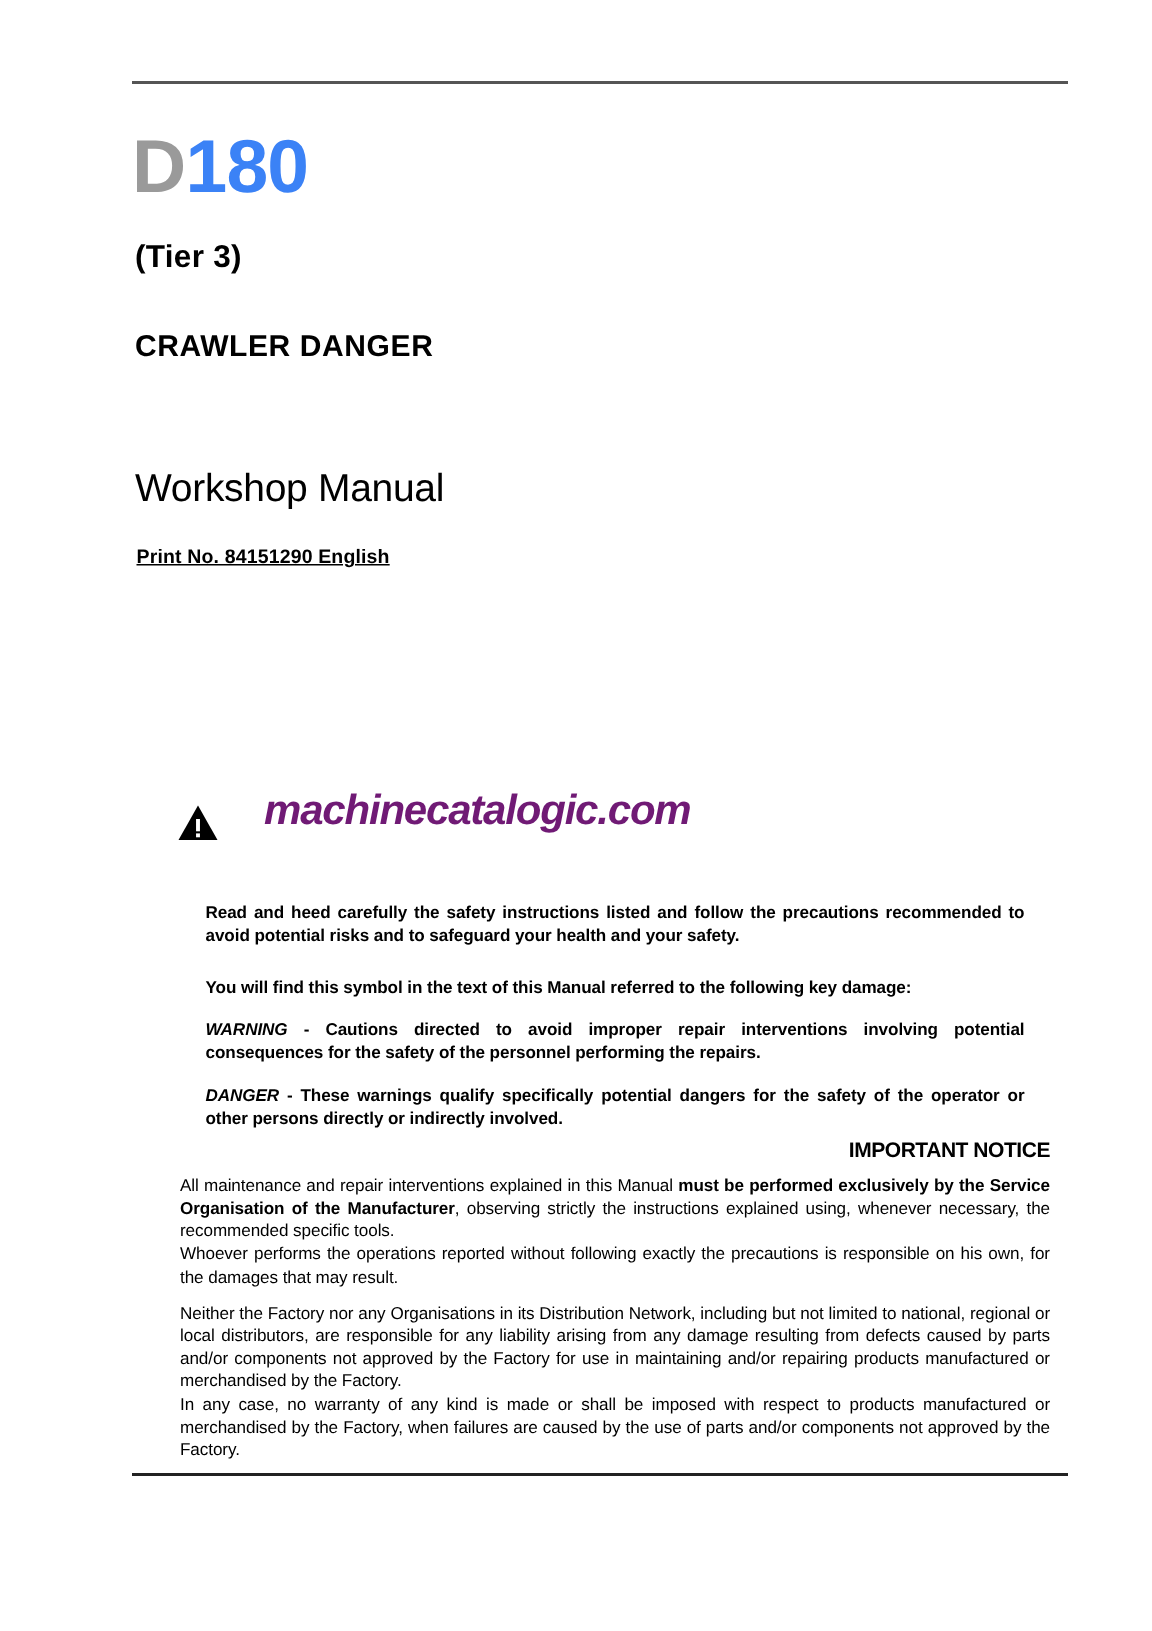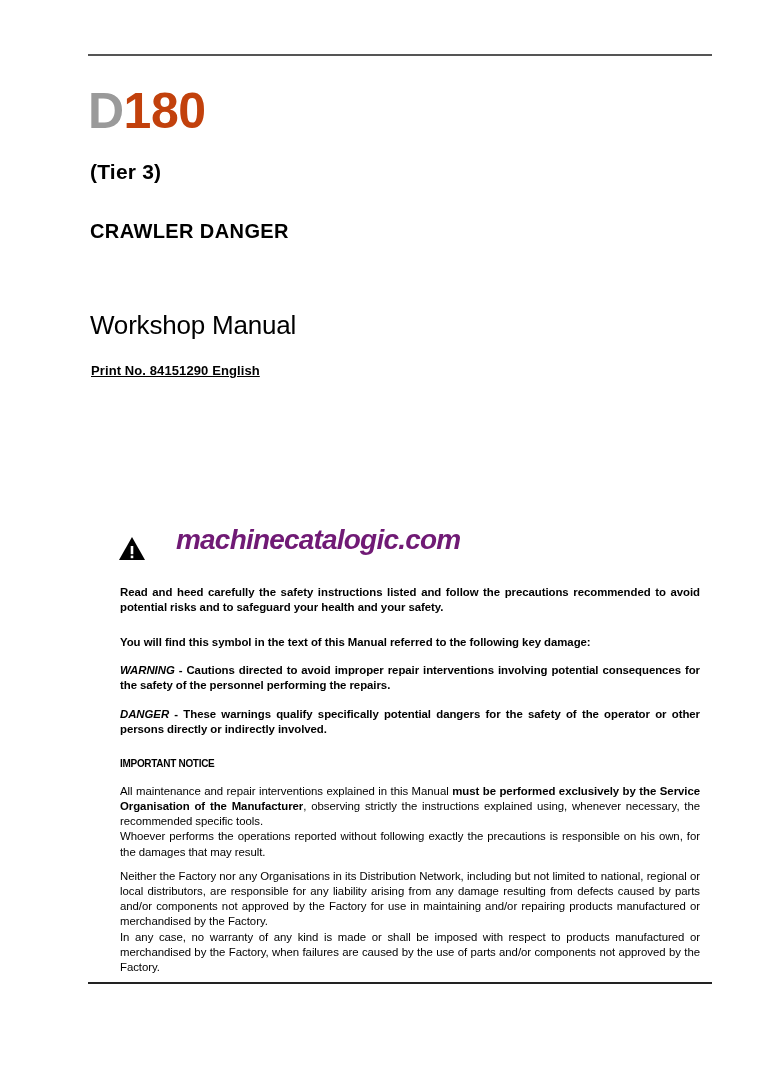--- a/index.html
+++ b/index.html
@@ -36,21 +36,21 @@
   .title-model {
     position: absolute;
     left: 88px;
     top: 86px;
     font-size: 50px;
     font-weight: bold;
     letter-spacing: -0.5px;
     line-height: 1;
   }
   .title-model .letter { color: #9a9a9a; }
-  .title-model .number { color: #c2410c; }
+  .title-model .number { color: #3b82f6; }
 
   .title-tier {
     position: absolute;
     left: 90px;
     top: 160px;
     font-size: 21px;
     font-weight: bold;
     letter-spacing: 0.2px;
   }
 
@@ -130,21 +130,21 @@
     position: absolute;
     left: 120px;
     width: 580px;
   }
   .p-bold {
     font-size: 11.4px;
     font-weight: bold;
     line-height: 1.32;
     text-align: justify;
     letter-spacing: -0.05px;
-    margin: 0;
+    margin: 17px;
   }
   .p-regular {
     font-size: 11.4px;
     font-weight: normal;
     line-height: 1.33;
     text-align: justify;
     letter-spacing: -0.05px;
     margin: 0;
   }
   .kw { font-style: italic; font-weight: bold; }
@@ -153,22 +153,22 @@
   .blk-read      { top: 585px; }
   .blk-symbol    { top: 635px; }
   .blk-warning   { top: 663px; }
   .blk-danger    { top: 707px; }
 
   .notice-heading {
     position: absolute;
     left: 120px;
     top: 758px;
     width: 580px;
-    text-align: left;
-    font-size: 10px;
+    text-align: right;
+    font-size: 14px;
     font-weight: bold;
     letter-spacing: -0.3px;
   }
 
   .blk-notice1 { top: 784px; }
   .blk-notice2 { top: 869px; }
 </style>
 </head>
 <body>
 

